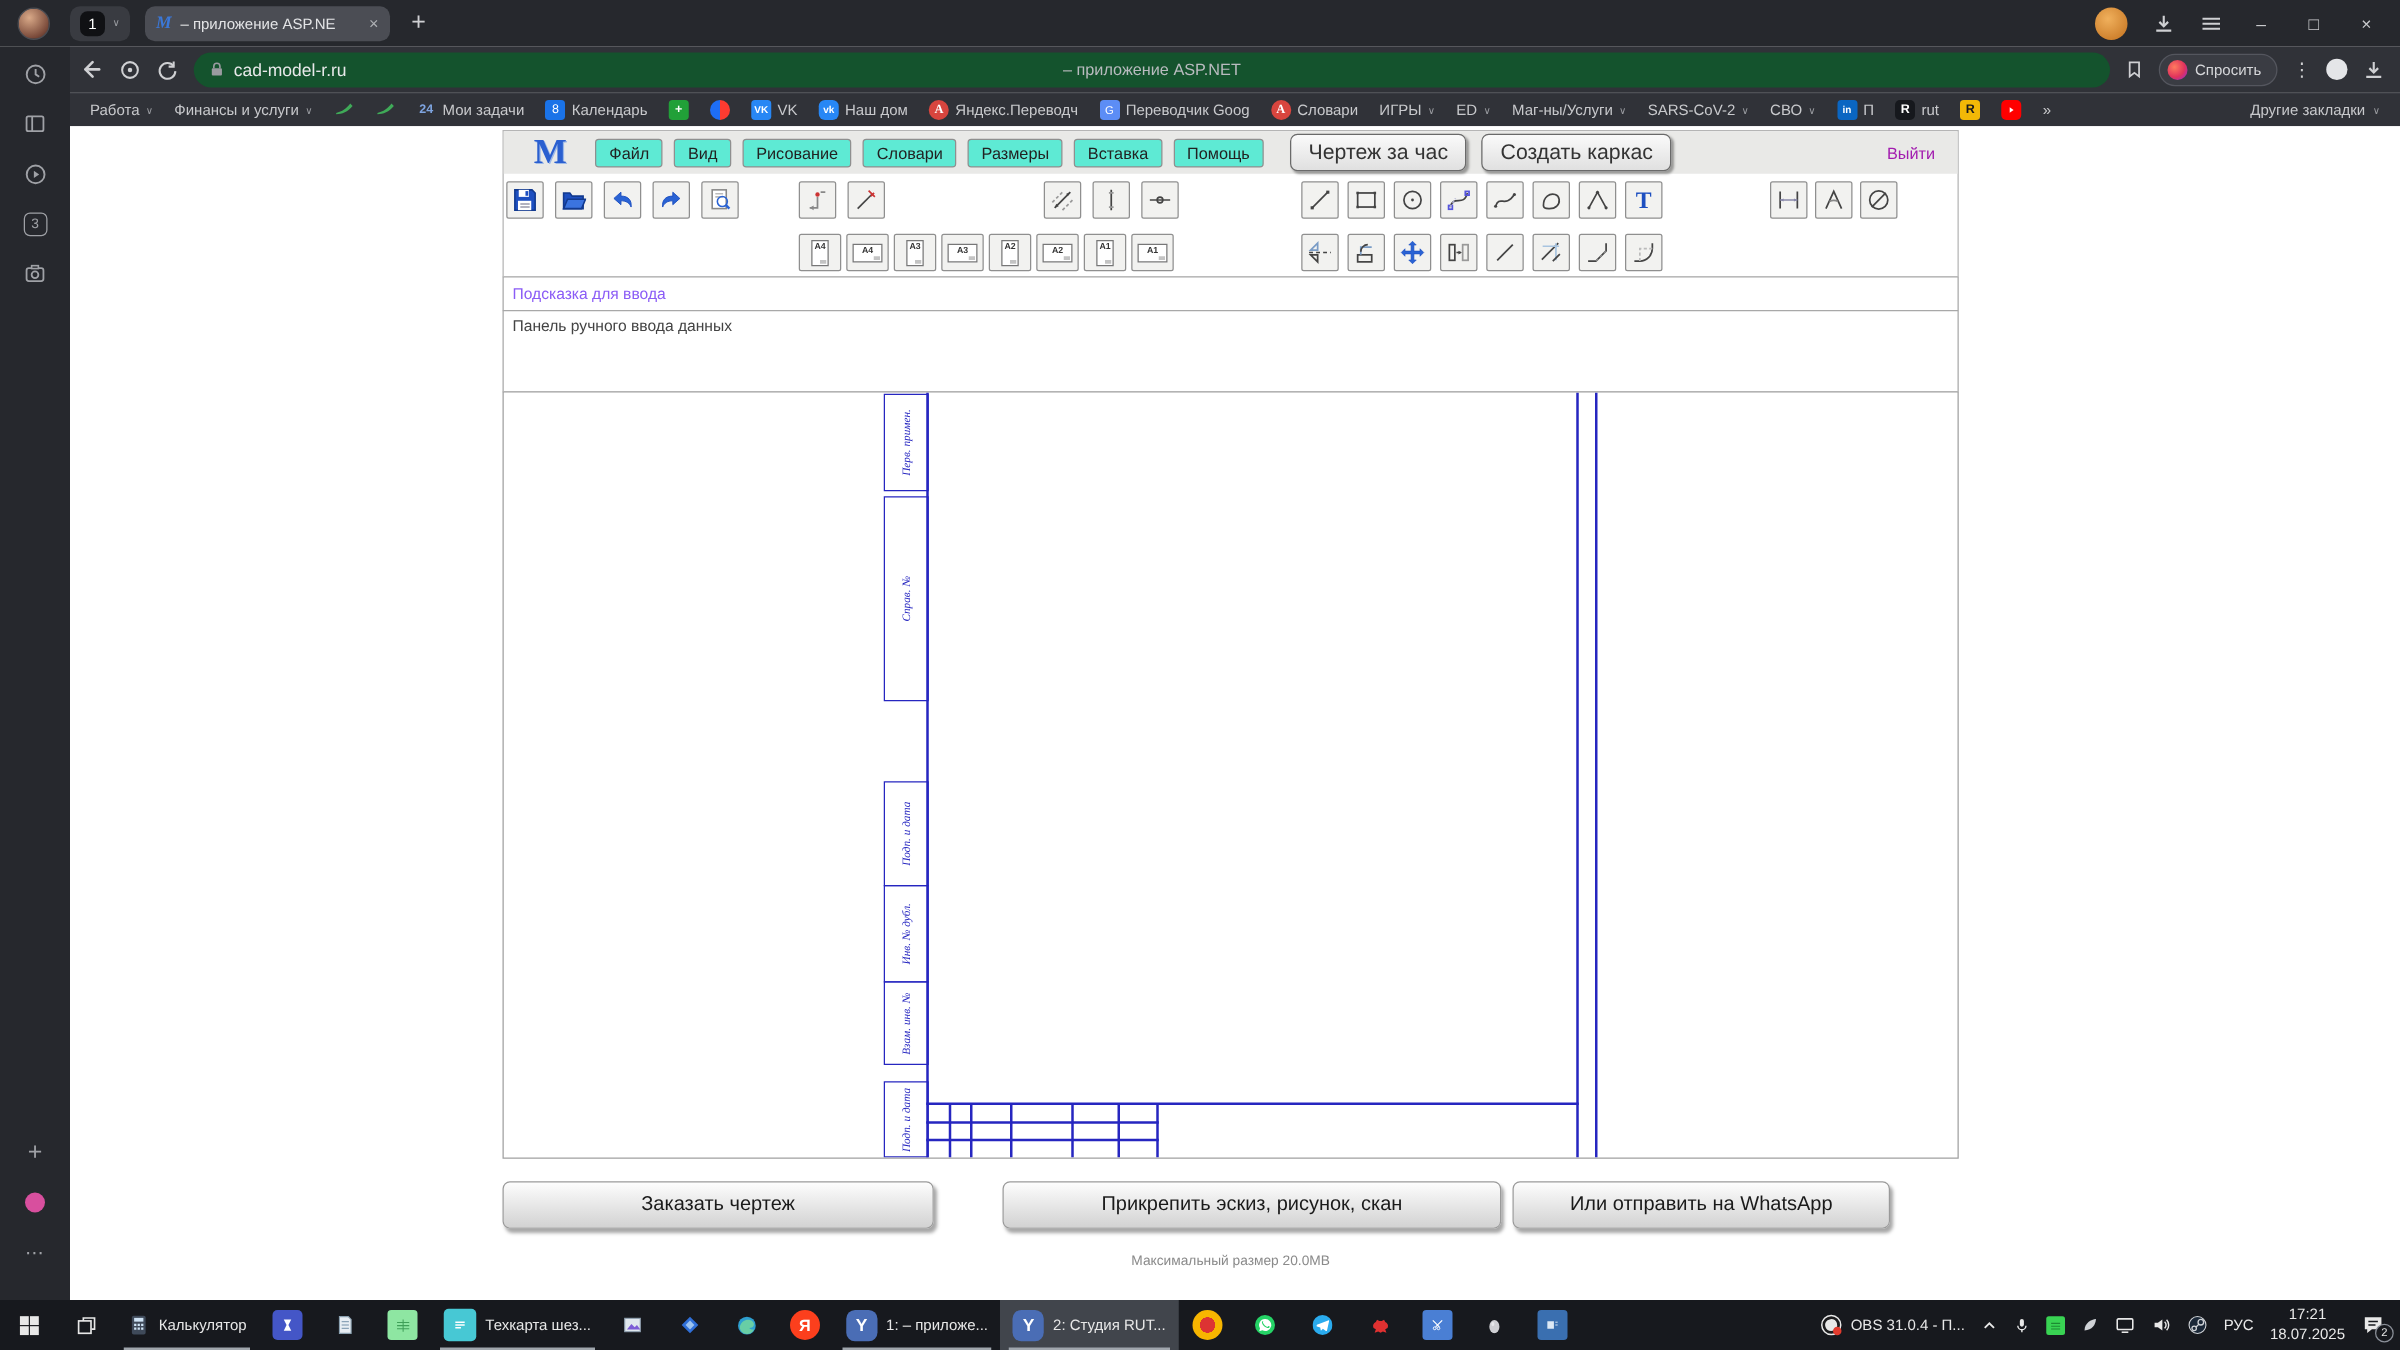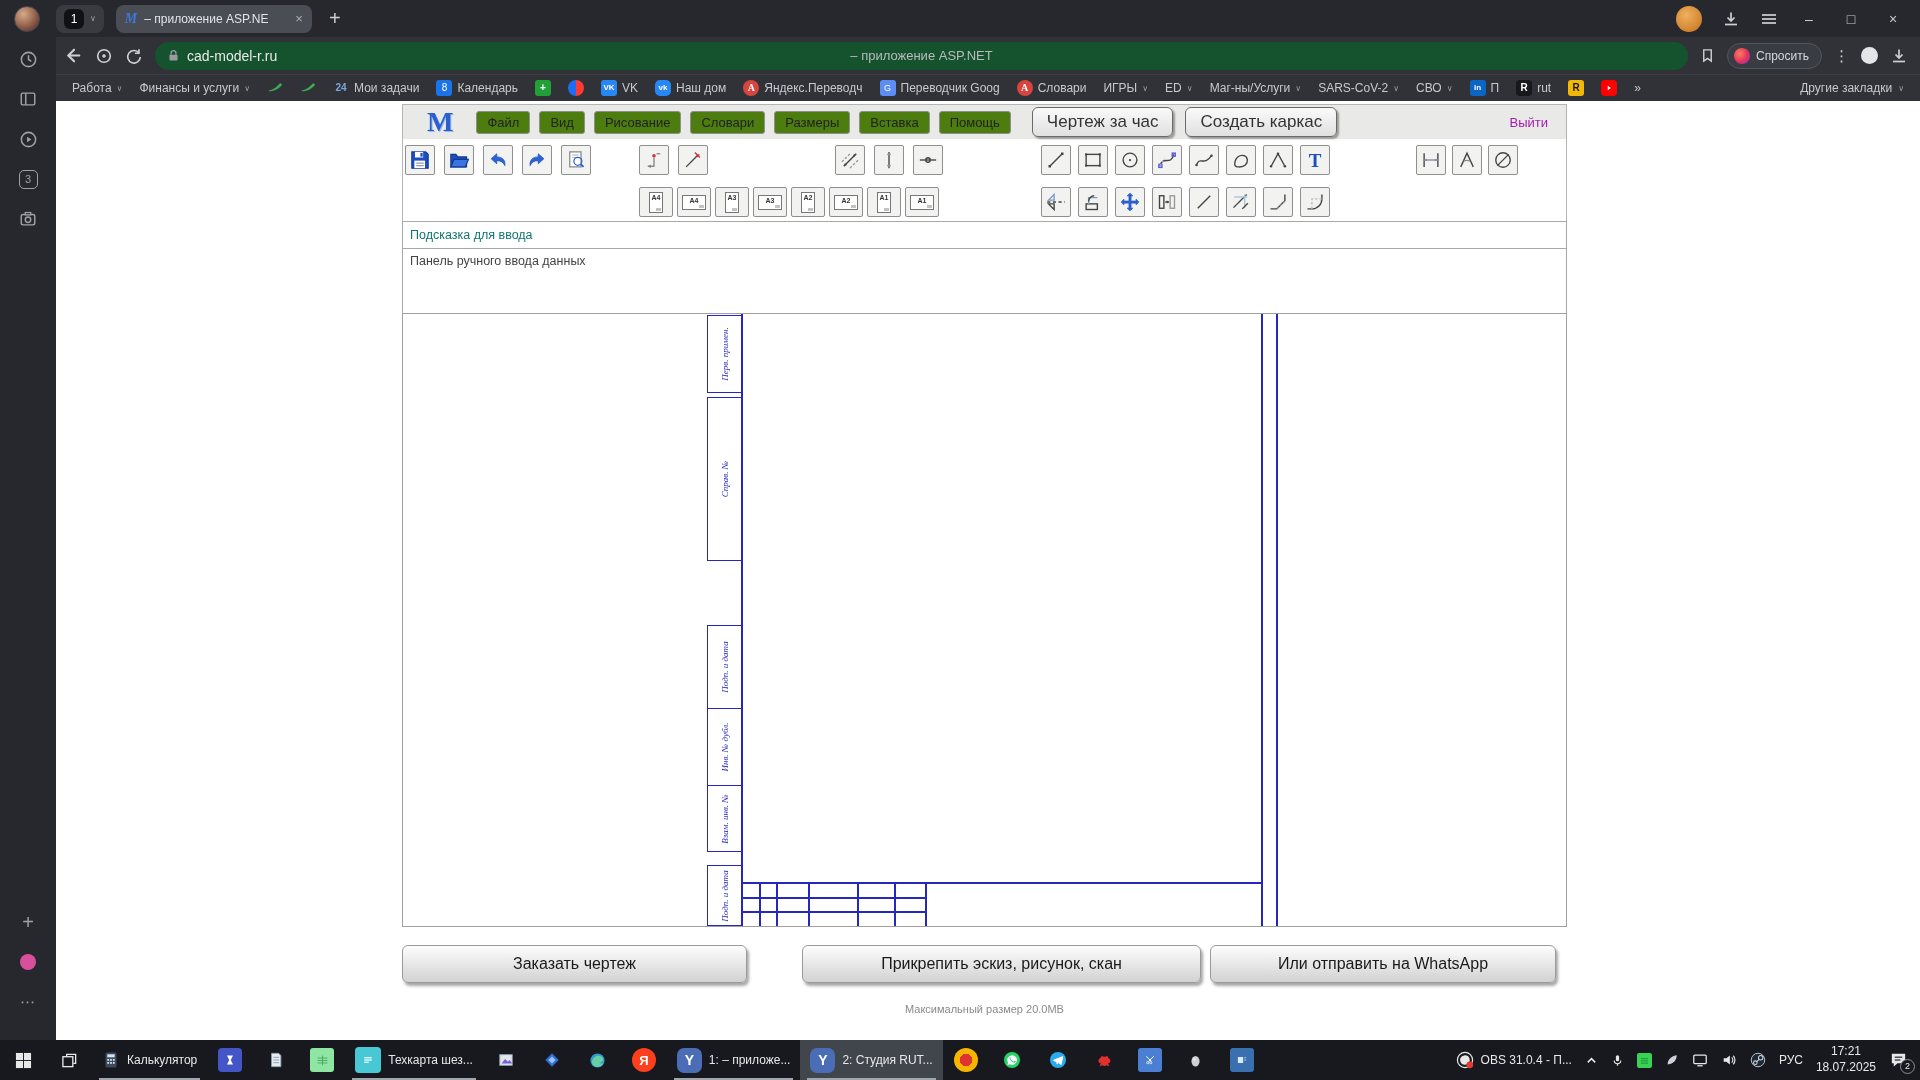--- a/index.html
+++ b/index.html
@@ -41,32 +41,32 @@
 .sbspacer{margin-top:auto}
 .sbplus{font-size:20px;color:#9fa1a6}
 .sbdot{width:16px;height:16px;border-radius:50%;background:#d84f9e}
 .sbmore{font-size:15px;color:#9fa1a6;letter-spacing:1px}
 
 .page{position:absolute;left:56px;top:101px;width:1864px;height:939px;background:#fff}
 .appcol{position:absolute;left:346px;top:3px;width:1165px;height:930px}
 .topblock{position:absolute;left:0;top:0;width:1165px;height:118px;border:1px solid #b5b5b5;background:#fff}
 .apphead{height:34px;background:#e9e9e7;display:flex;align-items:center;padding:0 10px 0 24px;gap:9px}
 .applogo{font-family:"Liberation Serif",serif;font-weight:bold;font-size:28px;line-height:1;color:#2a5fd0;text-shadow:1px 1px 0 #9cb8e8;margin-right:14px}
-.menubtn{background:#4d7c0f;border:1px solid #8f8f8f;border-radius:3px;font-size:13px;color:#222;padding:3px 10px}
+.menubtn{background:#5eead4;border:1px solid #8f8f8f;border-radius:3px;font-size:13px;color:#222;padding:3px 10px}
 .bigbtn{background:linear-gradient(#fafafa,#e0e0e0);border:1px solid #6a6a6a;border-radius:6px;font-size:17px;color:#333;padding:4px 14px;box-shadow:2px 2px 2px rgba(0,0,0,.35);margin-left:12px}
 .logout{margin-left:auto;color:#a21caf;font-size:13px;margin-right:8px}
 .trow{position:absolute;height:30px;display:flex}
 .tool{width:30px;height:30px;background:#f2f2f0;border:1px solid #8f8f8f;border-radius:2px;display:flex;align-items:center;justify-content:center;flex:none}
 .paper{width:34px}
 .pg{position:relative;border:1px solid #777;background:#fff;display:flex;justify-content:center}
 .pg b{font-size:7px;color:#333;font-weight:bold;margin-top:1px}
 .pg.portrait{width:14px;height:21px}
 .pg.landscape{width:24px;height:15px}
 .pg u{position:absolute;right:1px;bottom:1px;width:5px;height:3px;background:#c3c3c3;text-decoration:none}
-.hintbar{position:absolute;left:0;top:117px;width:1165px;height:28px;border:1px solid #a8a8a8;background:#fff;font-size:12.5px;color:#0f766e;display:flex;align-items:center;padding-left:7px}
+.hintbar{position:absolute;left:0;top:117px;width:1165px;height:28px;border:1px solid #a8a8a8;background:#fff;font-size:12.5px;color:#8b5cf6;display:flex;align-items:center;padding-left:7px}
 .inputpanel{position:absolute;left:0;top:144px;width:1165px;height:66px;border:1px solid #a8a8a8;background:#fff;font-size:12.5px;color:#444;padding:5px 7px}
 .canvas{position:absolute;left:0;top:209px;width:1165px;height:614px;border:1px solid #a0a0a0;background:#fff;overflow:hidden}
 .fline{position:absolute;background:#2626c0}
 .fcell{position:absolute;left:304px;width:36px;border:1.5px solid #2626c0}
 .flabel{position:absolute;left:50%;top:50%;transform:translate(-50%,-50%) rotate(-90deg);font-family:"Liberation Serif",serif;font-style:italic;font-size:9px;color:#2626c0;white-space:nowrap}
 .footer{position:absolute;left:0;top:841px;width:1165px;height:40px}
 .fbtn{position:absolute;top:0;height:38px;width:345px;background:linear-gradient(#fdfdfd,#d2d2d2);border:1px solid #9a9a9a;border-radius:6px;box-shadow:2px 3px 3px rgba(0,0,0,.35);font-size:16px;color:#1a1a1a;display:flex;align-items:center;justify-content:center}
 .maxnote{position:absolute;left:0;top:899px;width:1165px;text-align:center;font-size:11px;color:#8a8a8a}
 
 .taskbar{position:absolute;left:0;top:1040px;width:1920px;height:40px;background:#17191e;display:flex;align-items:stretch;color:#e8e8e8}
@@ -633,21 +633,21 @@
           <div class="fline" style="left: 454px; top: 570px; width: 1.5px; height: 42px;"></div>
           <div class="fline" style="left: 491px; top: 570px; width: 1.5px; height: 42px;"></div>
           <div class="fline" style="left: 522px; top: 570px; width: 1.5px; height: 42px;"></div>
           <div class="fline" style="left: 338px; top: 583px; width: 186px; height: 1.5px;"></div>
           <div class="fline" style="left: 338px; top: 597px; width: 186px; height: 1.5px;"></div>
         </div>
     </div>
     <div class="footer">
       <div class="fbtn" style="left:0">Заказать чертеж</div>
       <div class="fbtn" style="left:400px;width:399px">Прикрепить эскиз, рисунок, скан</div>
-      <div class="fbtn" style="left:808px;width:346px">Или отправить на WhatsApp</div>
+      <div class="fbtn" style="left:808px;width:302px">Или отправить на WhatsApp</div>
     </div>
     <div class="maxnote">Максимальный размер 20.0МВ</div>
   </div>
 </div>
 
 <div class="taskbar">
   <div style="display:flex">
       <div class="tbitem">
         <svg viewBox="0 0 18 18" width="17" height="17">
           <g fill="#e8e8e8">

